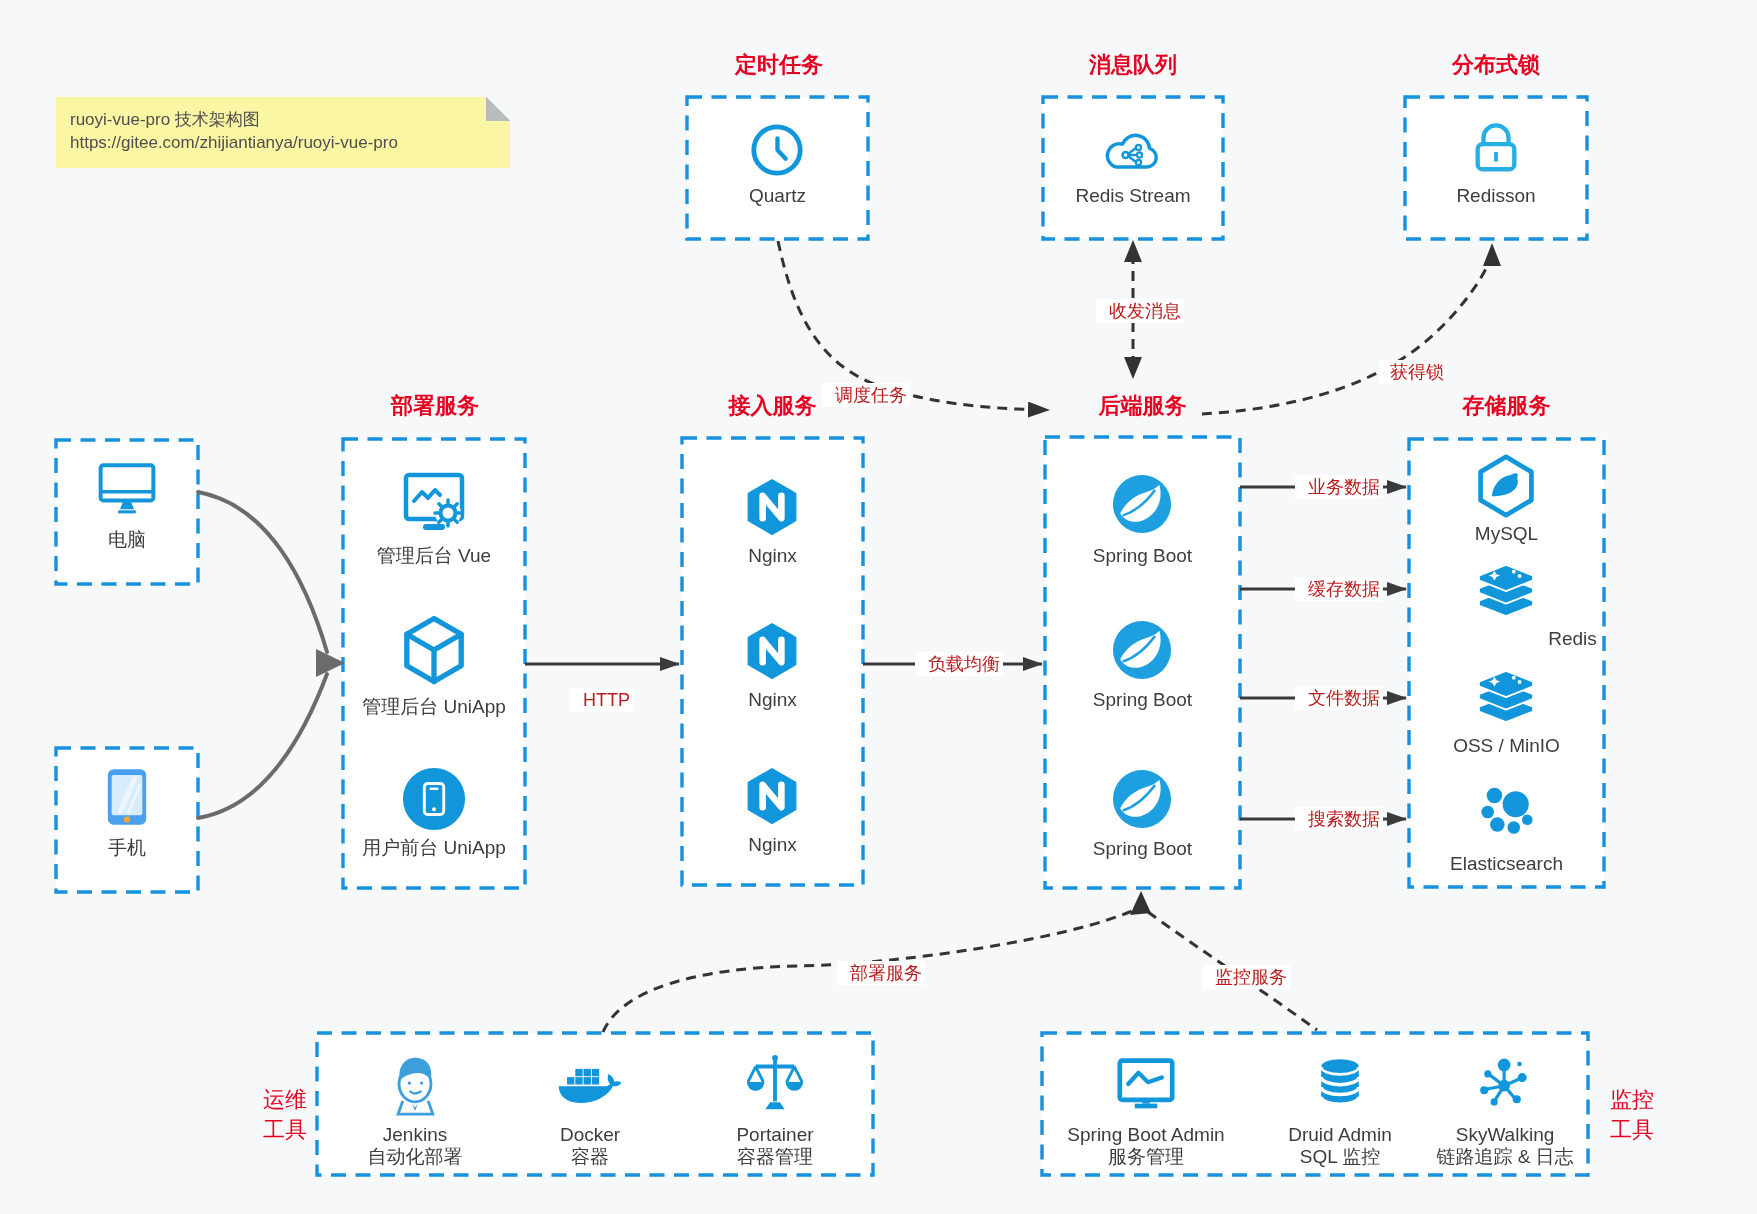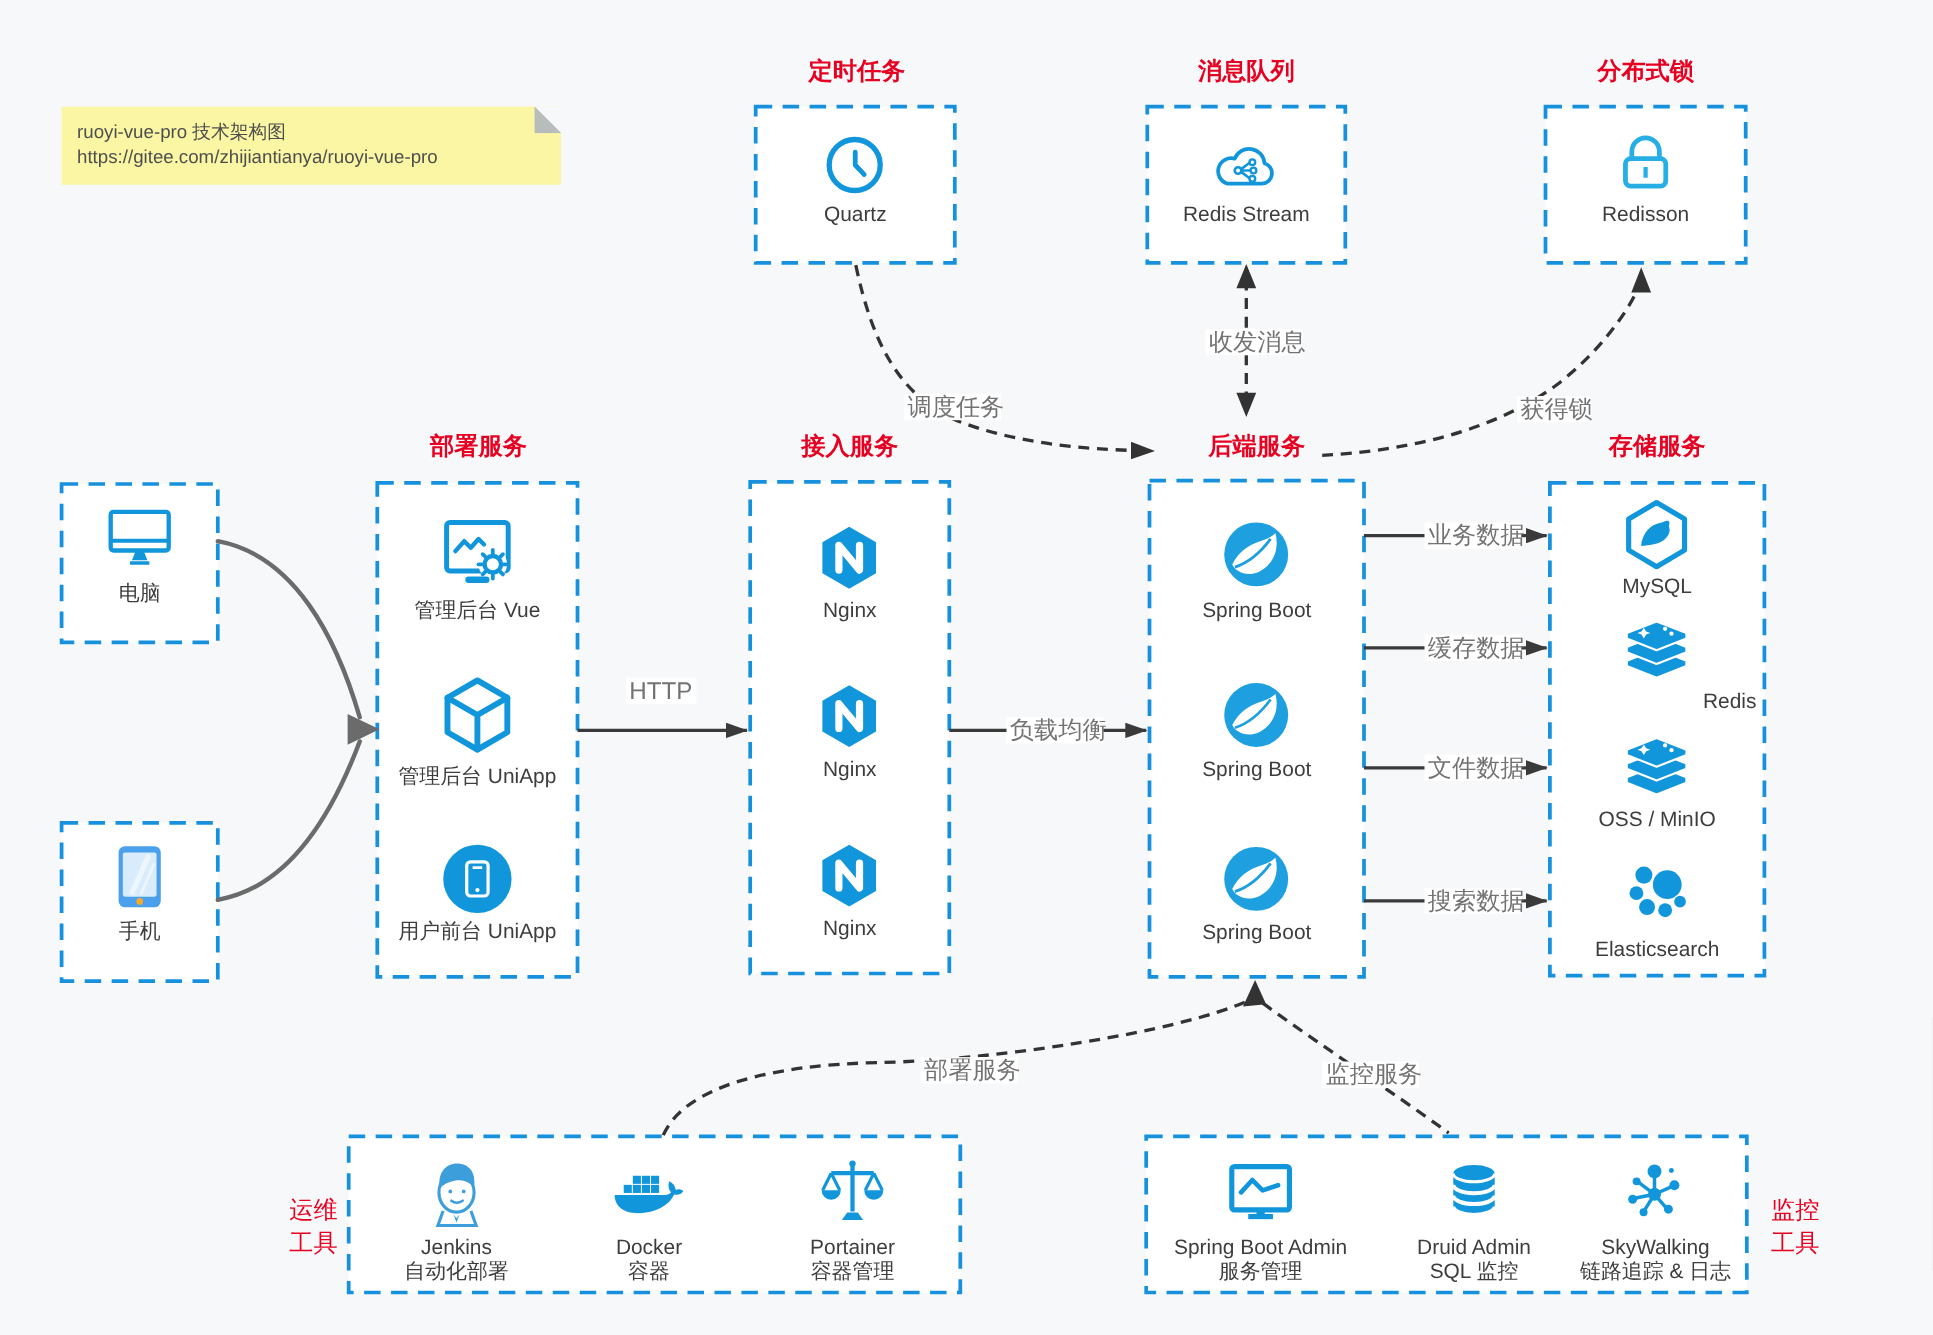--- a/index.html
+++ b/index.html
@@ -2,21 +2,21 @@
 <html><head>
 <meta charset="utf-8">
 <style>
   html,body{margin:0;padding:0;background:#e9eaea;}
   .stage{position:relative;width:1757px;height:1214px;background:#f7f8f9;overflow:hidden;
          font-family:"Liberation Sans","DejaVu Sans",sans-serif;color:#3d3d3d;}
   svg.overlay{position:absolute;left:0;top:0;}
   .sec{position:absolute;font-size:22px;font-weight:700;color:#e60021;text-align:center;line-height:27px;}
   .lbl{position:absolute;font-size:19px;color:#3d3d3d;text-align:center;line-height:24px;}
   .lbl2{position:absolute;font-size:19px;color:#3d3d3d;text-align:center;line-height:22px;}
-  .chip{position:absolute;font-size:22px;color:#737373;background:#ffffff;text-align:left;
+  .chip{position:absolute;font-size:18px;color:#b91c1c;background:#ffffff;text-align:right;
         line-height:24px;padding:0 3px;white-space:nowrap;}
   .icon{position:absolute;}
   .note{position:absolute;left:56px;top:97px;width:454px;height:71px;background:#faf6a3;
         box-sizing:border-box;padding:11px 0 0 14px;font-size:17px;color:#4e4e4e;line-height:23px;}
   .note .fold{position:absolute;top:0;right:0;width:24px;height:24px;
         background:linear-gradient(45deg,#b7bcbd 50%,#f7f8f9 50.5%);}
   .sidecap{position:absolute;font-size:22px;font-weight:400;color:#e60021;text-align:center;line-height:30px;}
 </style>
 </head>
 <body>
@@ -374,25 +374,25 @@
     <div>SQL 监控</div>
   </div>
   <svg class="icon" style="left:1477px;top:1055px" width="56" height="56">
       <use href="#s-skywalking"></use>
     </svg>
   <div class="lbl2" style="left:1413px;top:1124px;width:184px">
     <div>SkyWalking</div>
     <div>链路追踪 &amp; 日志</div>
   </div>
 
-  <div class="chip" style="left:569px;top:616px;width:58px">HTTP</div>
+  <div class="chip" style="left:569px;top:688px;width:58px">HTTP</div>
   <div class="chip" style="left:915px;top:652px;width:82px">负载均衡</div>
   <div class="chip" style="left:1295px;top:475px;width:82px">业务数据</div>
   <div class="chip" style="left:1295px;top:577px;width:82px">缓存数据</div>
   <div class="chip" style="left:1295px;top:686px;width:82px">文件数据</div>
   <div class="chip" style="left:1295px;top:807px;width:82px">搜索数据</div>
-  <div class="chip" style="left:822px;top:358px;width:82px">调度任务</div>
+  <div class="chip" style="left:822px;top:383px;width:82px">调度任务</div>
   <div class="chip" style="left:1096px;top:299px;width:82px">收发消息</div>
   <div class="chip" style="left:1379px;top:360px;width:62px">获得锁</div>
   <div class="chip" style="left:837px;top:961px;width:82px">部署服务</div>
   <div class="chip" style="left:1202px;top:965px;width:82px">监控服务</div>
 
 </div>
 
 </body></html>

